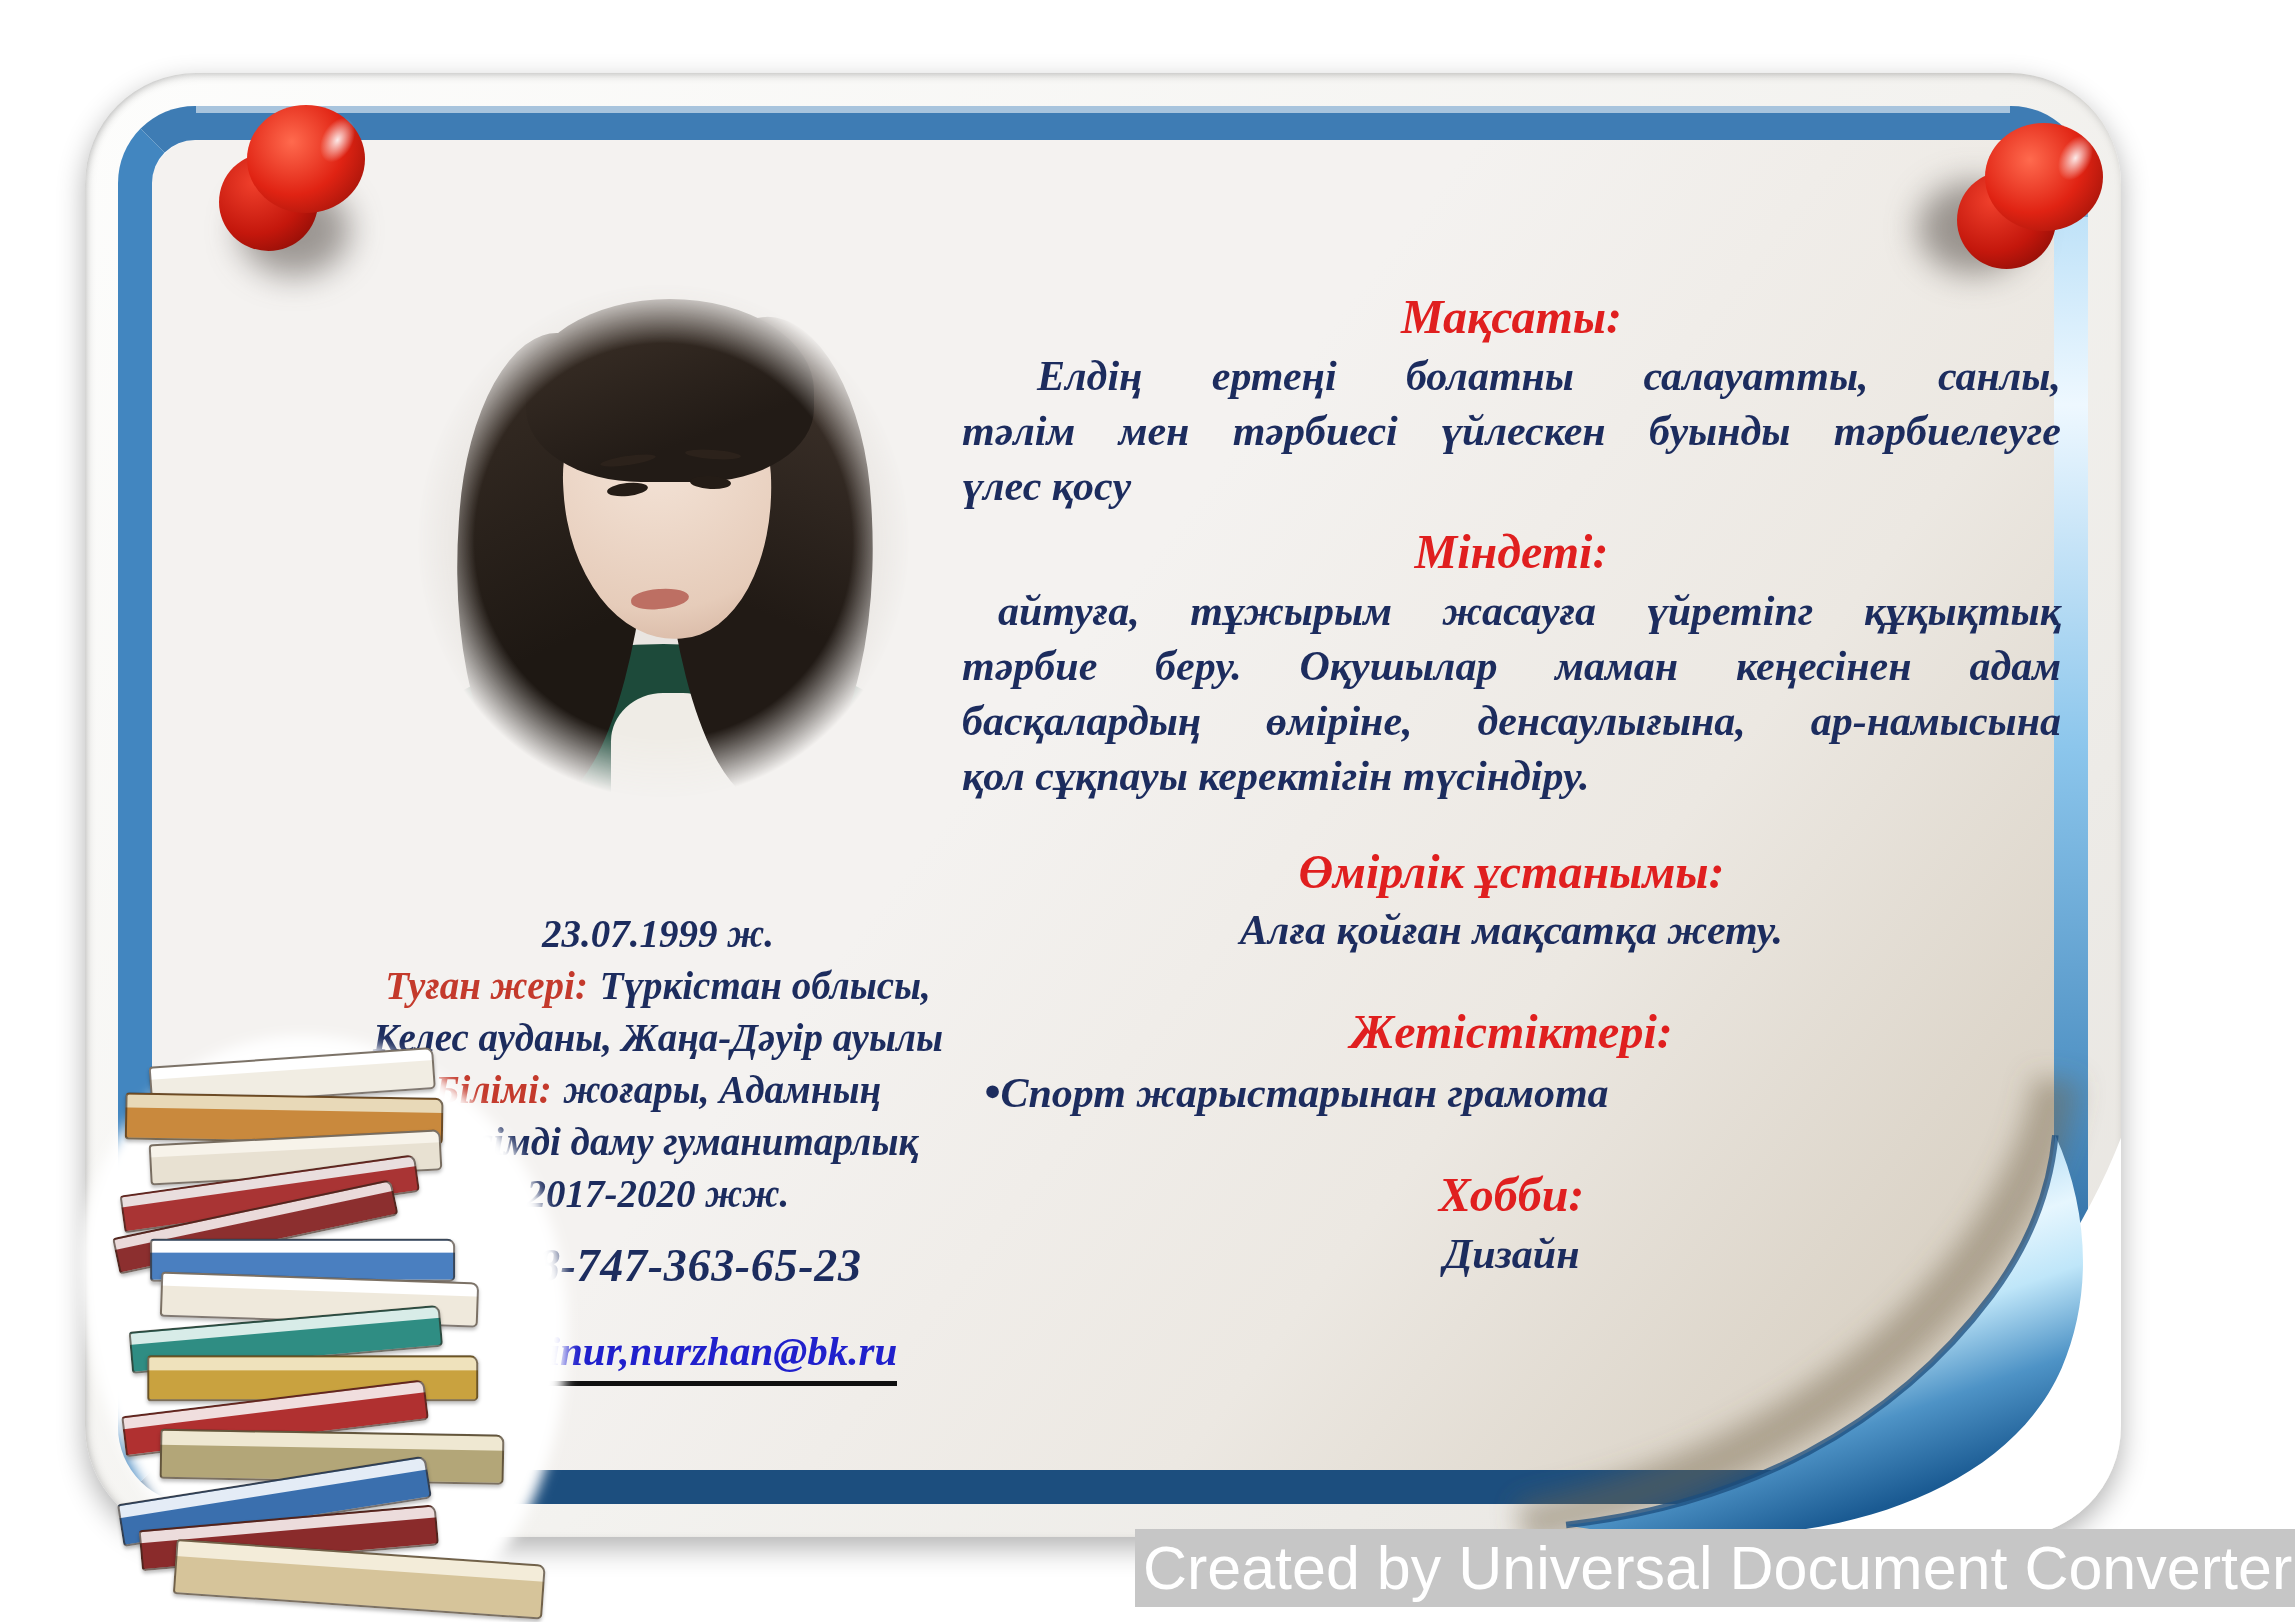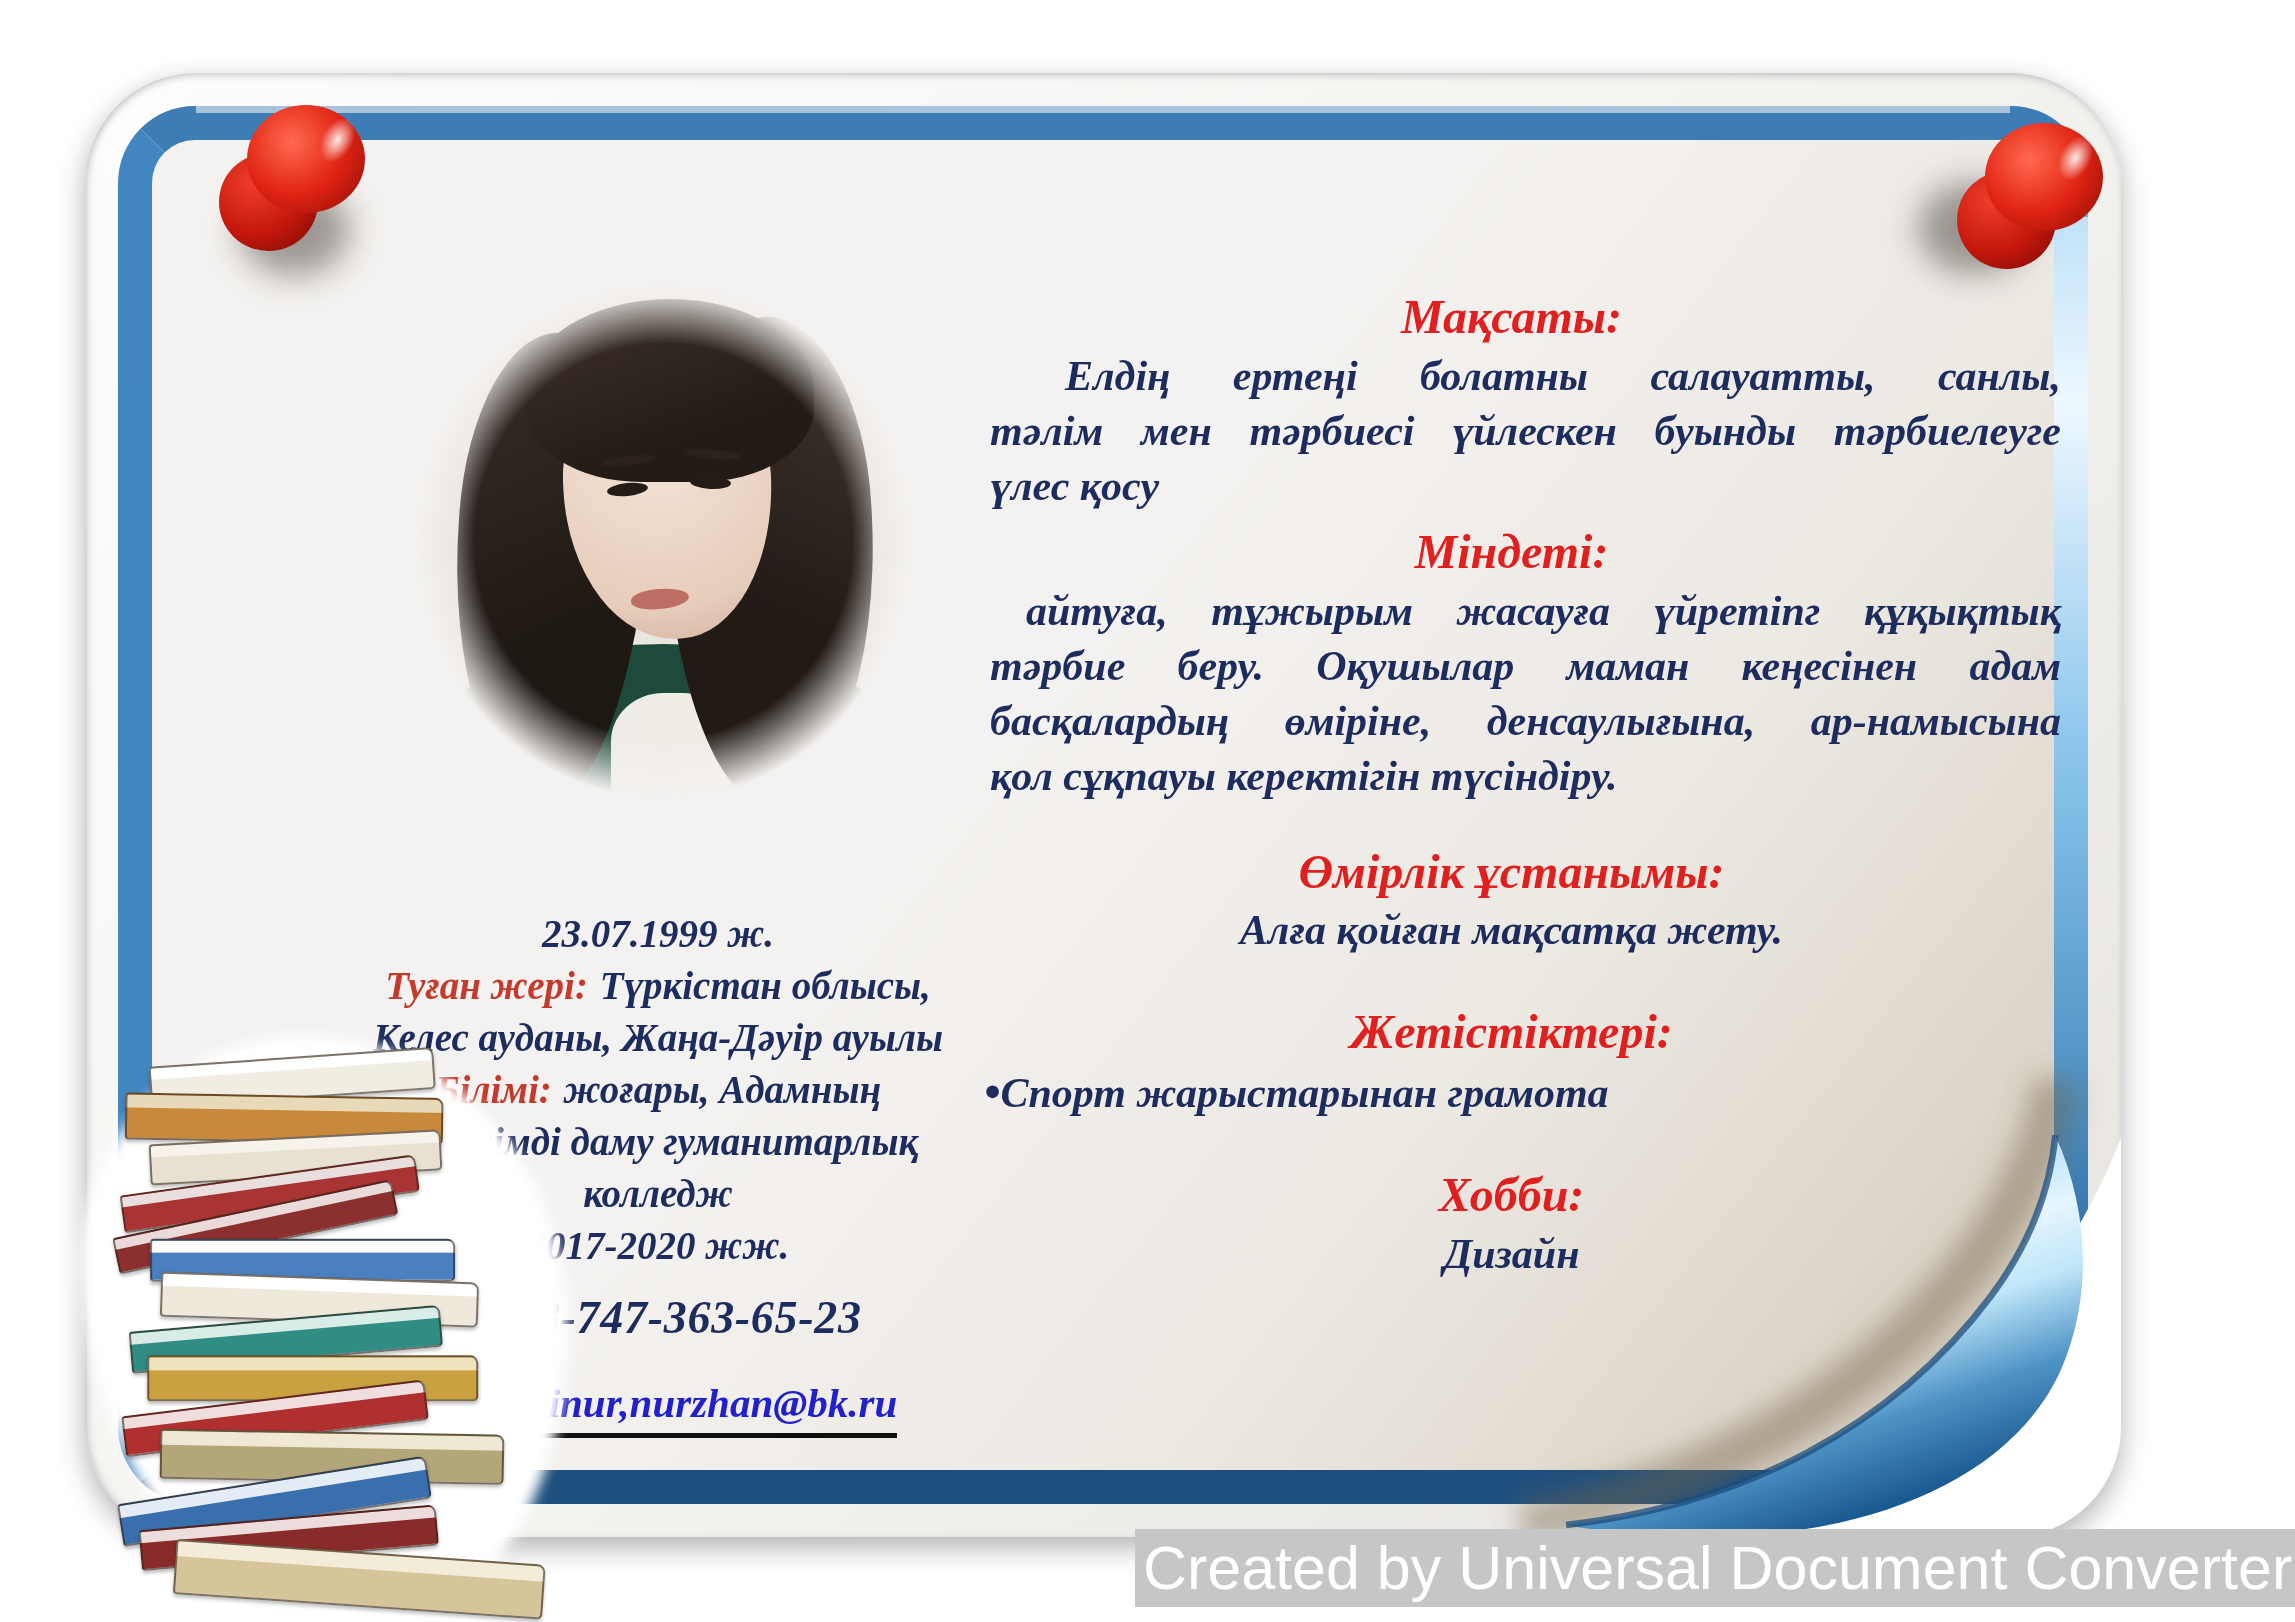--- a/index.html
+++ b/index.html
@@ -99,21 +99,21 @@
   .right-col{
     position:absolute;left:877px;top:216px;width:1099px;
     font-size:42px;font-weight:bold;font-style:italic;color:var(--body-navy);
     line-height:55px;
   }
   .sec-h{
     font-size:48px;color:var(--heading-red);text-align:center;margin:0;line-height:56px;
     font-weight:bold;font-style:italic;
   }
   .para{margin-top:3.9px;}
-  .para .tline{text-align:justify;text-align-last:justify;margin-left:28px;}
+  .para .tline{text-align:justify;text-align-last:justify;}
   .para .tline:last-child{text-align-last:left;}
   .para.goal .tline:first-child{text-indent:75px;}
   .para.duty .tline:first-child{text-indent:36px;}
   .h-duty{margin-top:10.5px;}
   .h-motto{margin-top:40px;}
   .p-motto{text-align:center;margin:2.6px 0 0 0;}
   .h-achv{margin-top:46px;}
   .p-bullet{margin:3.9px 0 0 0;padding-left:22px;text-align:left;}
   .bullet-marker{font-size:47px;}
   .h-hobby{margin-top:46px;}
@@ -177,21 +177,20 @@
   <div class="left-col">
     <div>23.07.1999 ж.</div>
     <div>
       <span class="lbl">Туған жері:</span><span>Түркістан облысы,</span>
     </div>
     <div>Келес ауданы, Жаңа-Дәуір ауылы</div>
     <div>
       <span class="lbl">Білімі:</span><span>жоғары, Адамның</span>
     </div>
     <div>үйлесімді даму гуманитарлық</div>
-    <div>колледж</div>
     <div>2017-2020 жж.</div>
 
     <div class="phone-row">
       <span class="wa-icon">
           <span>✆</span>
         </span>
       <span class="phone-num">8-747-363-65-23</span>
     </div>
 
     <div class="email-row">

